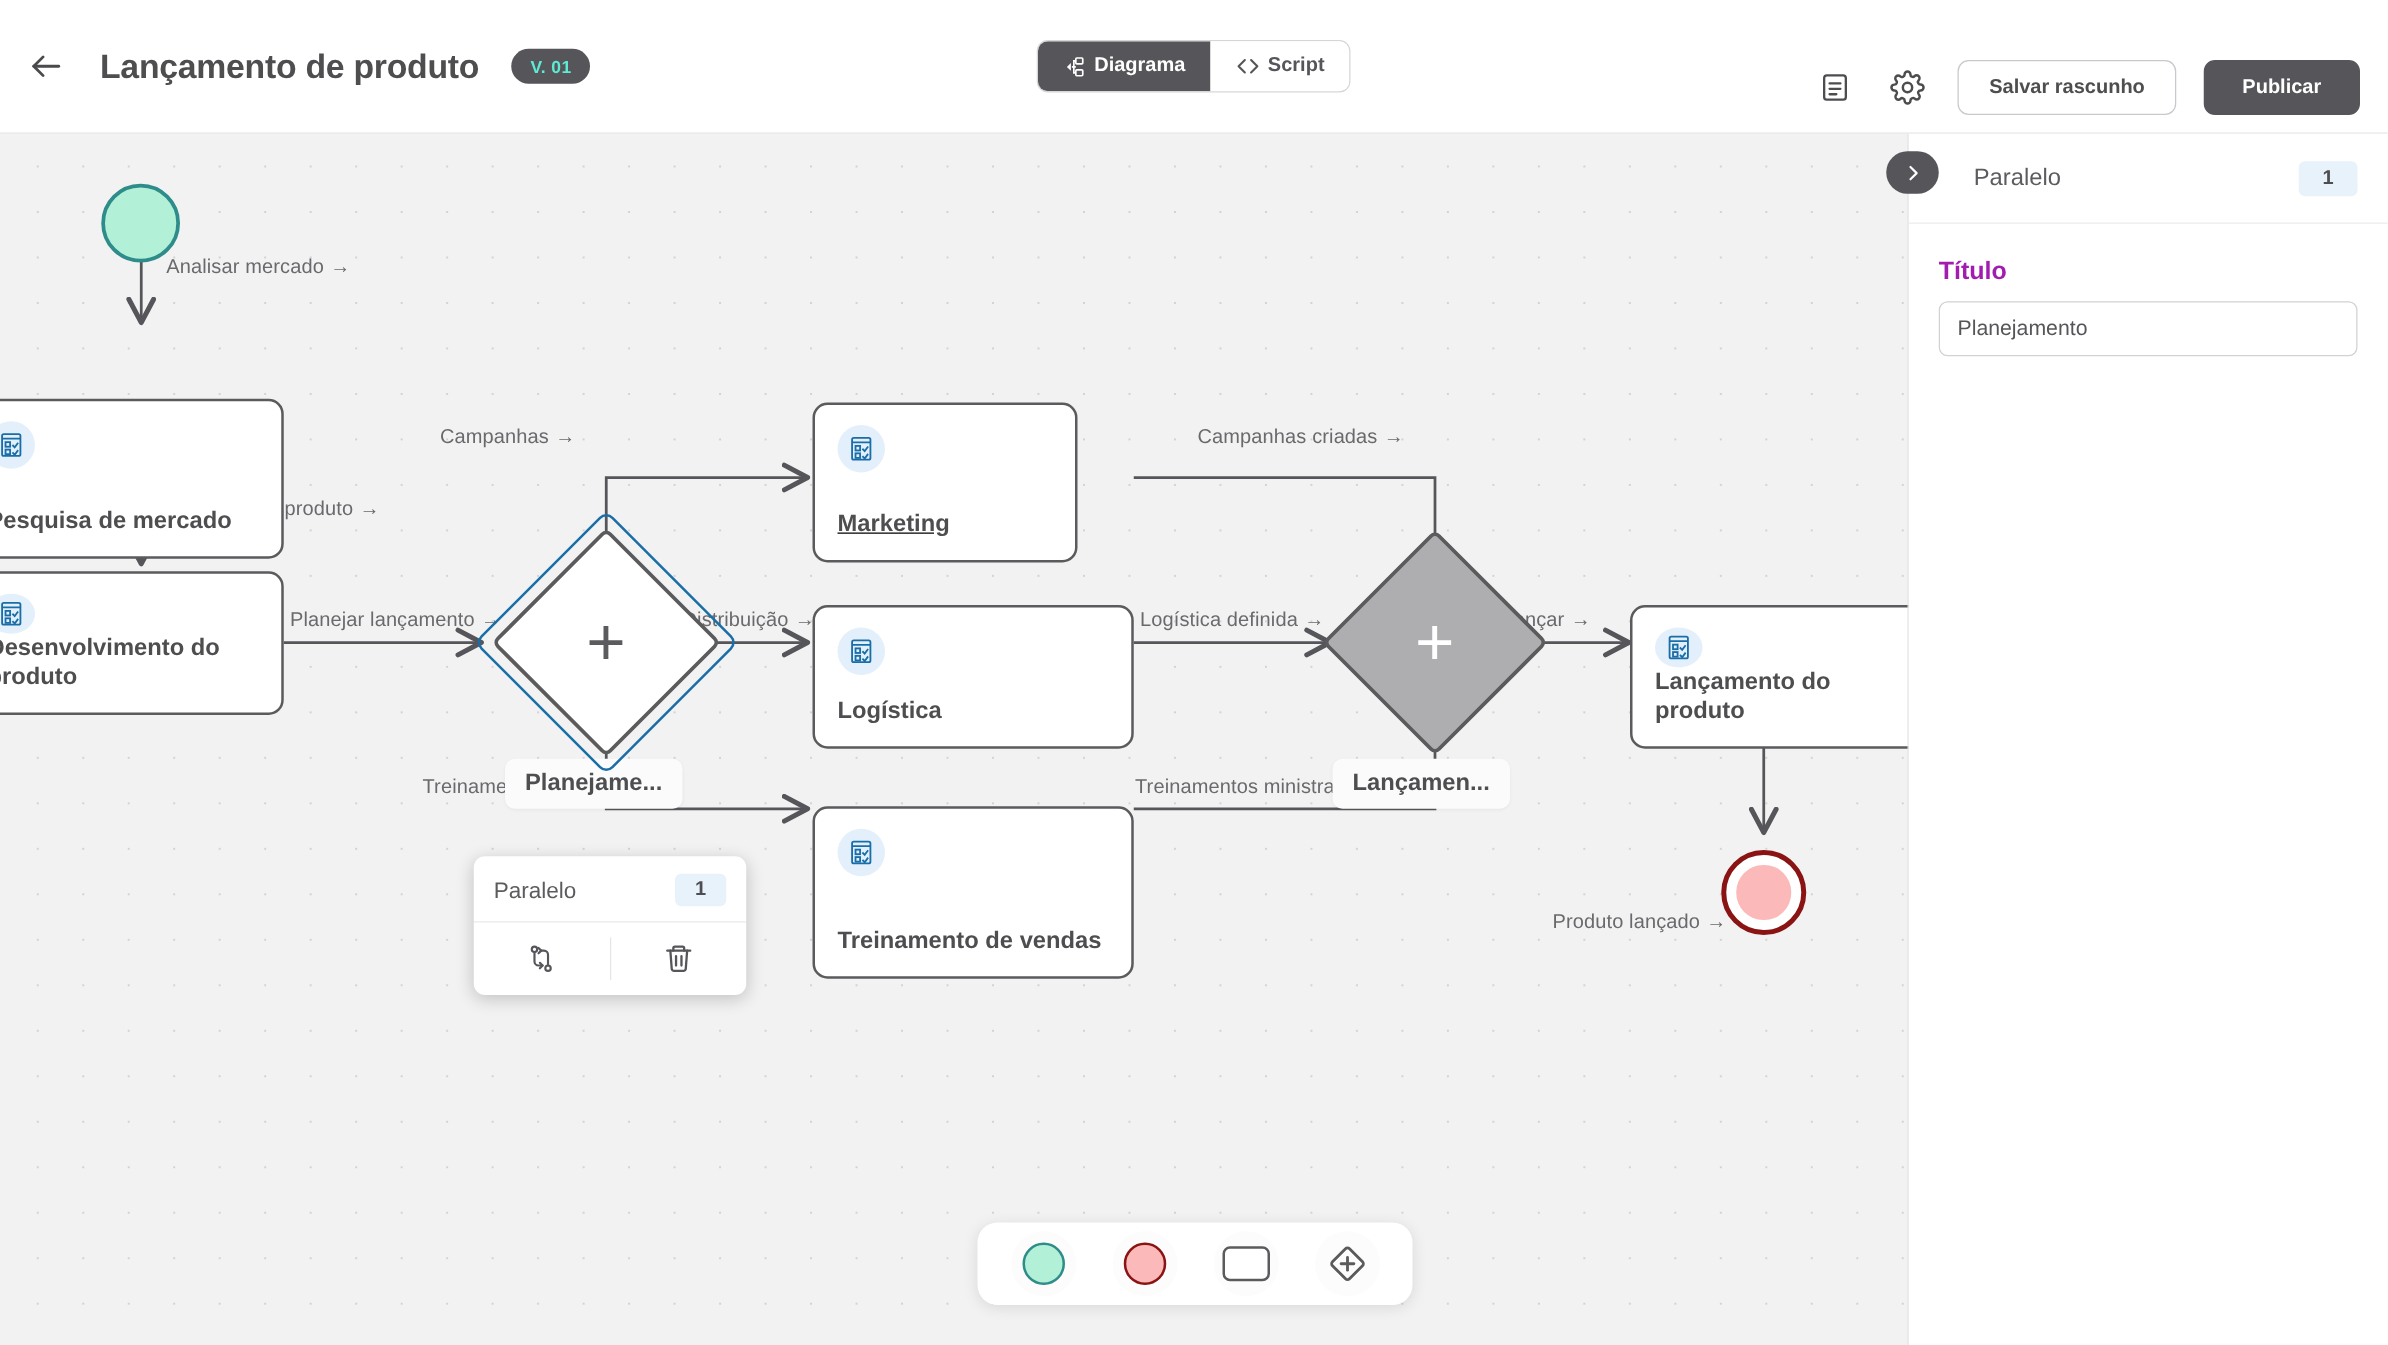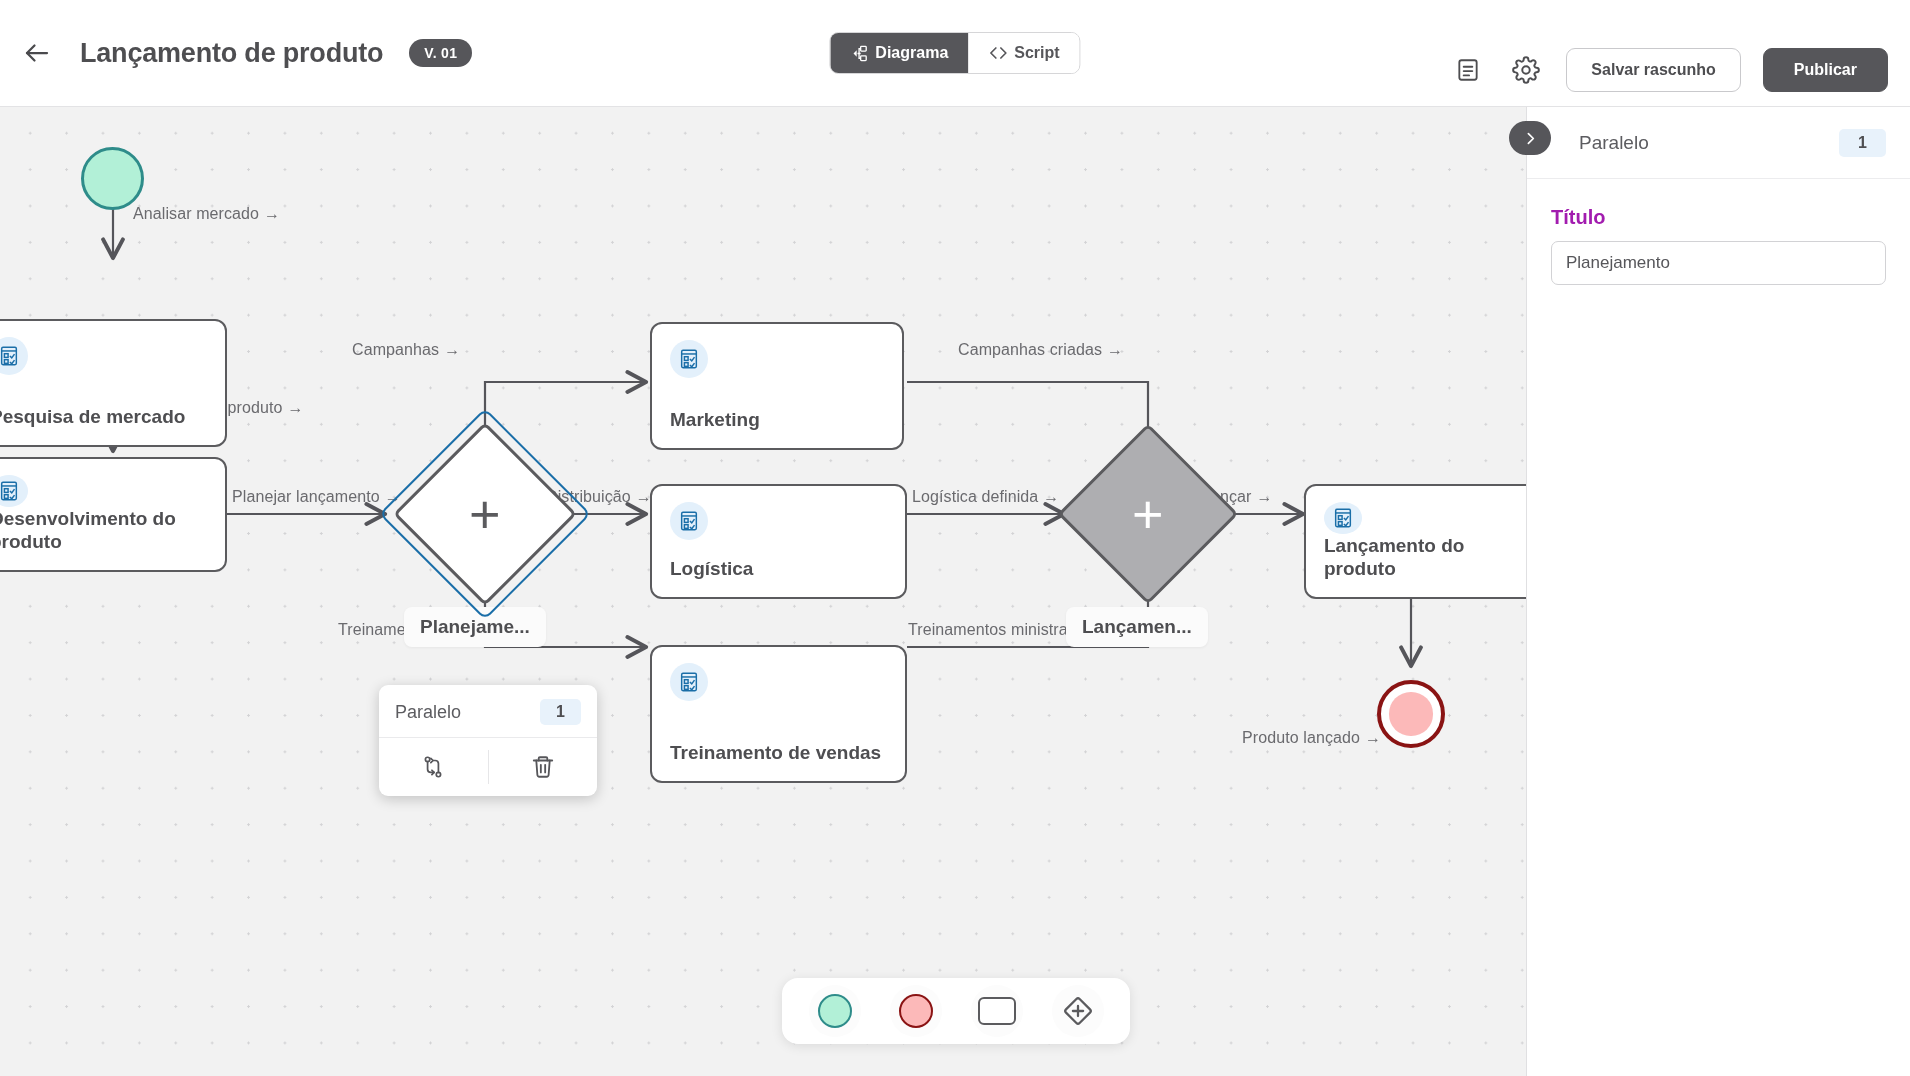--- a/index.html
+++ b/index.html
@@ -22,21 +22,21 @@
   .hdr-left { display: flex; align-items: center; gap: 26px; padding-left: 20px; }
   .back-arrow {
     width: 34px; height: 34px; display: flex; align-items: center; justify-content: center;
     cursor: pointer; color: #4a4a4d;
   }
   .page-title {
     font-size: 27px; font-weight: bold; color: #4e4e51; letter-spacing: -0.2px;
     white-space: nowrap;
   }
   .version-badge {
-    background: #56565a; color: #ffffff; font-size: 14px; font-weight: bold;
+    background: #56565a; color: #5eead4; font-size: 14px; font-weight: bold;
     border-radius: 14px; padding: 6px 15px; letter-spacing: 0.3px;
   }
 
   .hdr-center {
     position: absolute; left: 50%; transform: translateX(-50%);
     display: flex; align-items: center;
   }
   .seg {
     display: flex; align-items: stretch;
     border-radius: 9px; overflow: hidden;
@@ -443,21 +443,21 @@
             <polyline points="3.5,6 20.5,6"></polyline>
             <path d="M8 6V4.2A1.2 1.2 0 0 1 9.2 3h5.6A1.2 1.2 0 0 1 16 4.2V6"></path>
             <path d="M5.8 6l1 13.2A1.8 1.8 0 0 0 8.6 21h6.8a1.8 1.8 0 0 0 1.8-1.8L18.2 6"></path>
             <line x1="10" y1="10" x2="10" y2="17"></line>
             <line x1="14" y1="10" x2="14" y2="17"></line>
           </svg>
       </div>
     </div>
   </div>
 
-  <div class="task" style="left:650px; top:215px; width:254px; height:128px;">
+  <div class="task" style="left:650px; top:215px; width:212px; height:128px;text-decoration:underline;">
     <div class="task-icon">
       <svg width="22" height="22" viewBox="0 0 24 24" fill="none" stroke="#1a6ea8" stroke-width="1.6">
           <rect x="4" y="2.5" width="16" height="19" rx="1.5"></rect>
           <line x1="4" y1="6.5" x2="20" y2="6.5"></line>
           <rect x="7" y="9.5" width="4" height="4"></rect>
           <rect x="7" y="16" width="4" height="4"></rect>
           <polyline points="13,12 15,14 18,10"></polyline>
           <polyline points="13,18.5 15,20.5 18,16.5"></polyline>
         </svg>
     </div>

